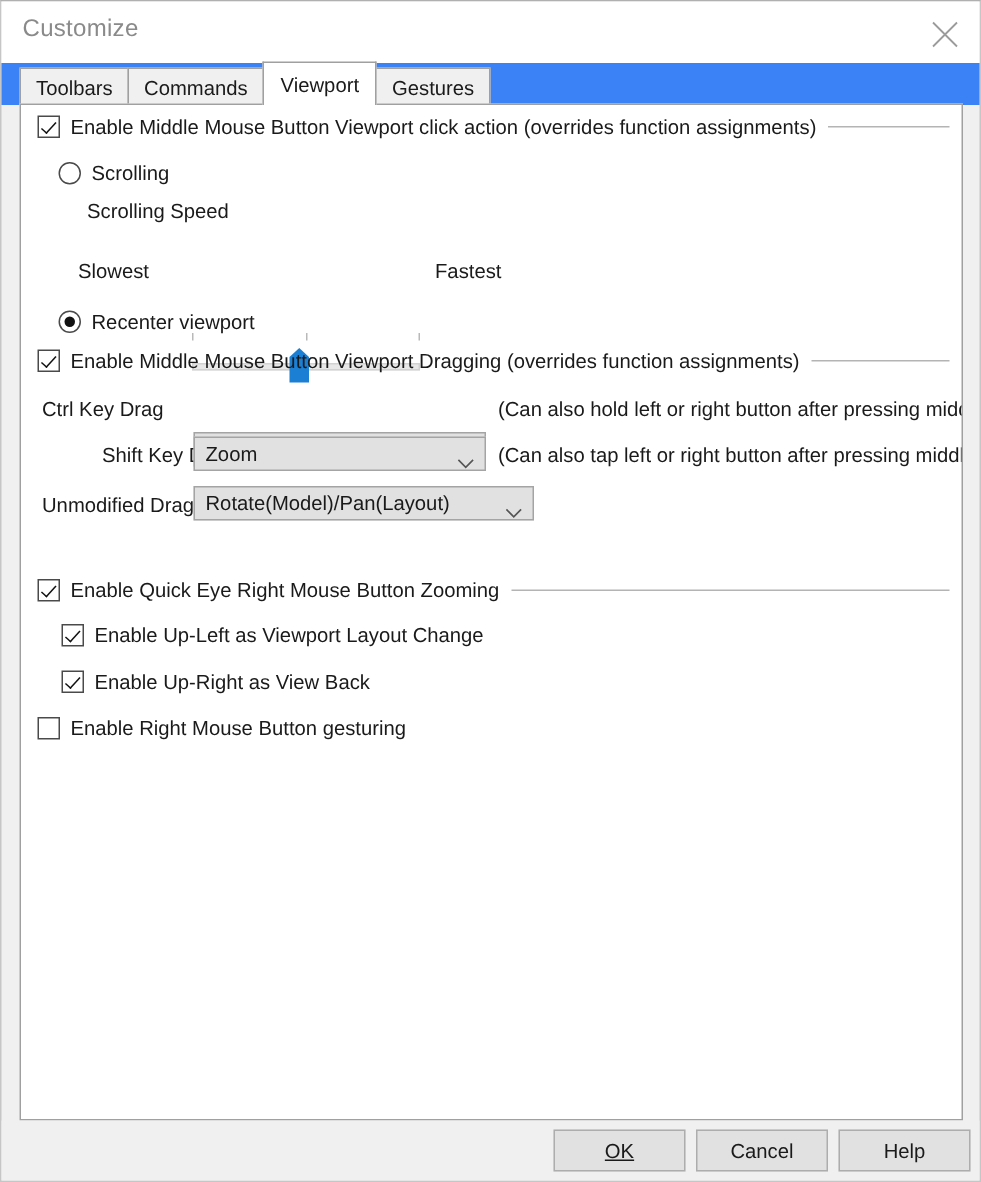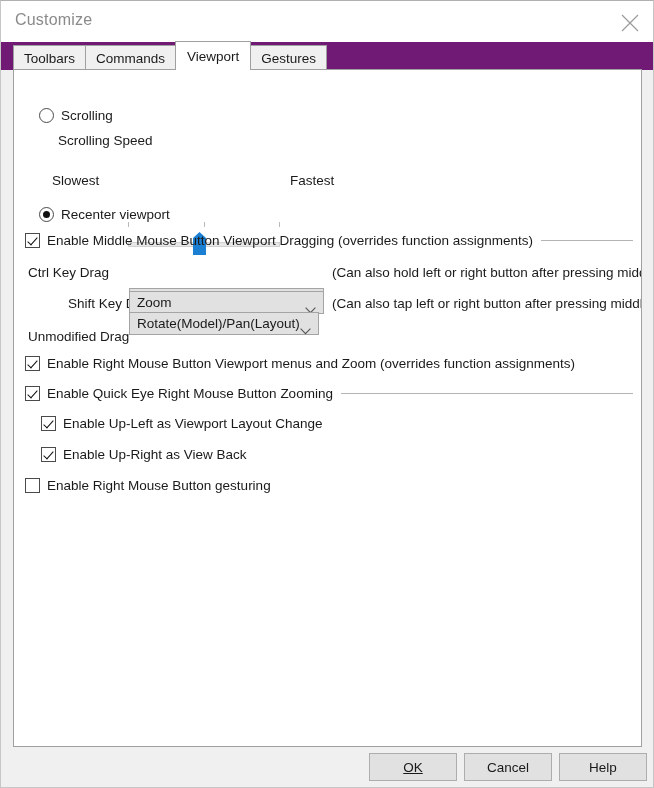--- a/index.html
+++ b/index.html
@@ -56,21 +56,21 @@
   }
   .close-btn svg { position: absolute; left: 14px; top: 13px; }
 
   
   .tabstrip {
     position: absolute;
     left: 0;
     top: 41px;
     width: 652px;
     height: 28px;
-    background: #701a75;
+    background: #3b82f6;
   }
   .tabs {
     position: absolute;
     left: 12px;
     bottom: 0;
     display: flex;
     align-items: flex-end;
   }
   .tab {
     font-size: 13.5px;
@@ -264,20 +264,25 @@
     <div class="tabs">
       <div class="tab">Toolbars</div>
       <div class="tab">Commands</div>
       <div class="tab active">Viewport</div>
       <div class="tab">Gestures</div>
     </div>
   </div>
 
   <div class="page">
 
+    <div class="row" style="left:11px; top:7px; width:608px;">
+      <span class="cb checked"></span>
+      <span class="lbl">Enable Middle Mouse Button Viewport click action (overrides function assignments)</span>
+      <span class="sep" style="flex:1 1 auto;"></span>
+    </div>
 
     <div class="row" style="left:25px; top:38px;">
       <span class="rb"></span>
       <span class="lbl">Scrolling</span>
     </div>
 
     <div class="row" style="left:44px; top:63px;">
       <span class="lbl-plain">Scrolling Speed</span>
     </div>
 
@@ -340,33 +345,29 @@
         </svg>
       </span>
     </div>
     <div class="row" style="left:318px; top:226px;">
       <span class="lbl-plain">(Can also tap left or right button after pressing middle)</span>
     </div>
 
     <div class="row" style="left:14px; top:259px;">
       <span class="lbl-plain">Unmodified Drag</span>
     </div>
-    <div class="dd" style="left:115px; top:242px; width:190px;">
+    <div class="dd" style="left:115px; top:254px; width:227px;">
       <span class="dd-text">Rotate(Model)/Pan(Layout)</span>
       <span class="dd-arrow">
         <svg width="11" height="7" viewBox="0 0 11 7">
           <path d="M0.6 0.6 L5.5 5.6 L10.4 0.6" stroke="#555555" stroke-width="1.1" fill="none"></path>
         </svg>
       </span>
     </div>
 
-    <div class="row" style="left:11px; top:286px;">
-      <span class="cb checked"></span>
-      <span class="lbl">Enable Right Mouse Button Viewport menus and Zoom (overrides function assignments)</span>
-    </div>
 
     <div class="row" style="left:11px; top:316px; width:608px;">
       <span class="cb checked"></span>
       <span class="lbl">Enable Quick Eye Right Mouse Button Zooming</span>
       <span class="sep" style="flex:1 1 auto;"></span>
     </div>
 
     <div class="row" style="left:27px; top:346px;">
       <span class="cb checked"></span>
       <span class="lbl">Enable Up-Left as Viewport Layout Change</span>

